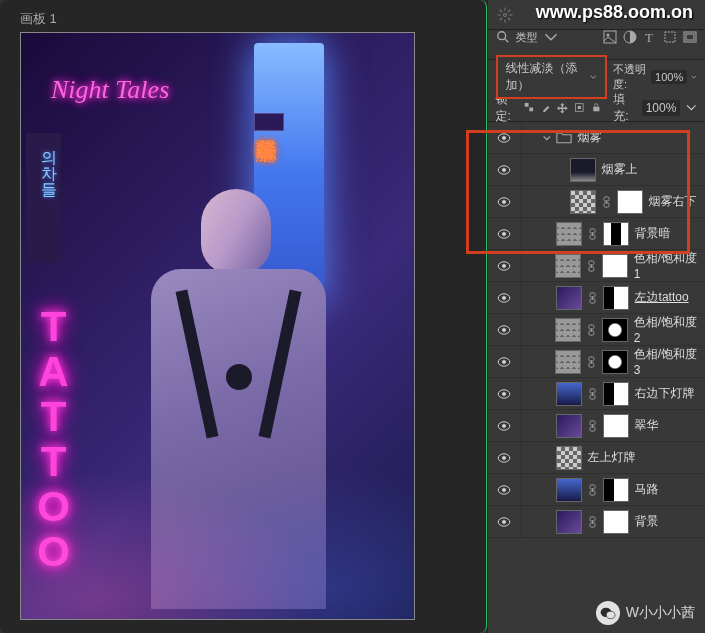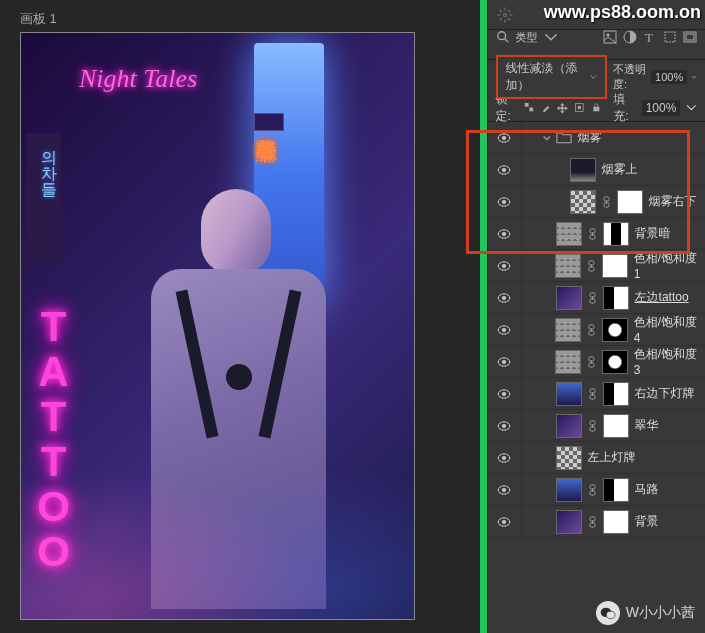--- a/index.html
+++ b/index.html
@@ -9,34 +9,35 @@
       background: #323232;
       font-family: "Microsoft YaHei", sans-serif;
       font-size: 12px;
       color: #c8c8c8;
       overflow: hidden;
       position: relative;
     }
     .watermark {
       position: absolute;
       top: 2px;
-      right: 4px;
+      right: 12px;
       color: white;
       font-weight: bold;
       font-size: 18px;
       z-index: 100;
       text-shadow: 1px 1px 2px black;
     }
     .main-layout { display: flex; height: 100%; }
     .canvas-area {
       width: 492px;
       height: 100%;
       background: #262626;
       position: relative;
-      border-right: 7px solid #22c55e;
+      border-right: 1px solid #22c55e;
+      border-radius: 7px;
     }
     .artboard-label {
       position: absolute;
       top: 10px;
       left: 20px;
       color: #aaa;
       font-size: 13px;
     }
     .artboard {
       position: absolute;
@@ -57,27 +58,26 @@
       color: #ff44dd;
       writing-mode: vertical-rl;
       text-orientation: upright;
       text-shadow: 0 0 8px #ff44dd, 0 0 16px #ff00cc, 0 0 24px #ff00cc;
       letter-spacing: -2px;
       font-family: Arial, sans-serif;
     }
     .neon-sign-top {
       position: absolute;
       left: 30px;
-      top: 31px;
+      top: 42px;
       font-size: 26px;
       font-family: cursive;
       color: #ff66dd;
       text-shadow: 0 0 6px #ff44dd, 0 0 12px #ff00cc;
       font-style: italic;
-      margin-left: 28px;
     }
     .building-glow {
       position: absolute;
       top: 10px;
       right: 90px;
       width: 70px;
       height: 260px;
       background: linear-gradient(180deg, #88bbff 0%, #4477ee 50%, #3355cc 100%);
       box-shadow: 0 0 40px #5588ff;
       border-radius: 4px;
@@ -559,21 +559,21 @@
           </div>
           <div class="layer-content">
             <span class="indent" style="width: 28px;"></span>
             <div class="thumb adj"></div>
             <svg class="link-icon" viewBox="0 0 10 14">
               <rect x="2" y="1" width="6" height="5" rx="2" fill="none" stroke="#aaa"></rect>
               <rect x="2" y="8" width="6" height="5" rx="2" fill="none" stroke="#aaa"></rect>
               <line x1="5" y1="5" x2="5" y2="9" stroke="#aaa"></line>
             </svg>
             <div class="thumb mask-blob"></div>
-            <span class="layer-name">色相/饱和度 4</span>
+            <span class="layer-name">色相/饱和度 2</span>
           </div>
         </div>
         <div class="layer-row">
           <div class="eye-col">
             <svg class="eye-icon" viewBox="0 0 16 12">
               <ellipse cx="8" cy="6" rx="7" ry="5" fill="none" stroke="#ccc" stroke-width="1.2"></ellipse>
               <circle cx="8" cy="6" r="2.5" fill="#ccc"></circle>
             </svg>
           </div>
           <div class="layer-content">

